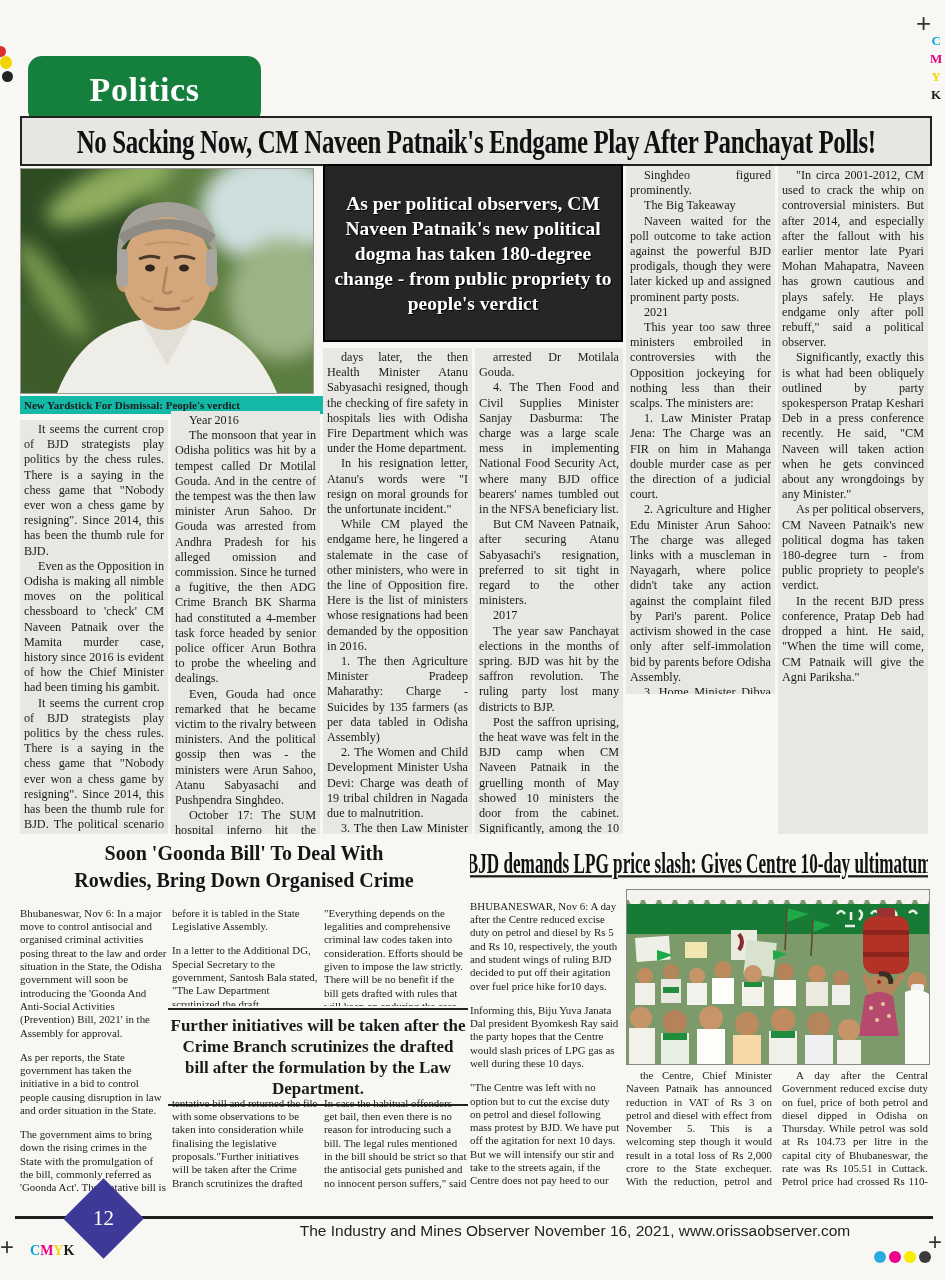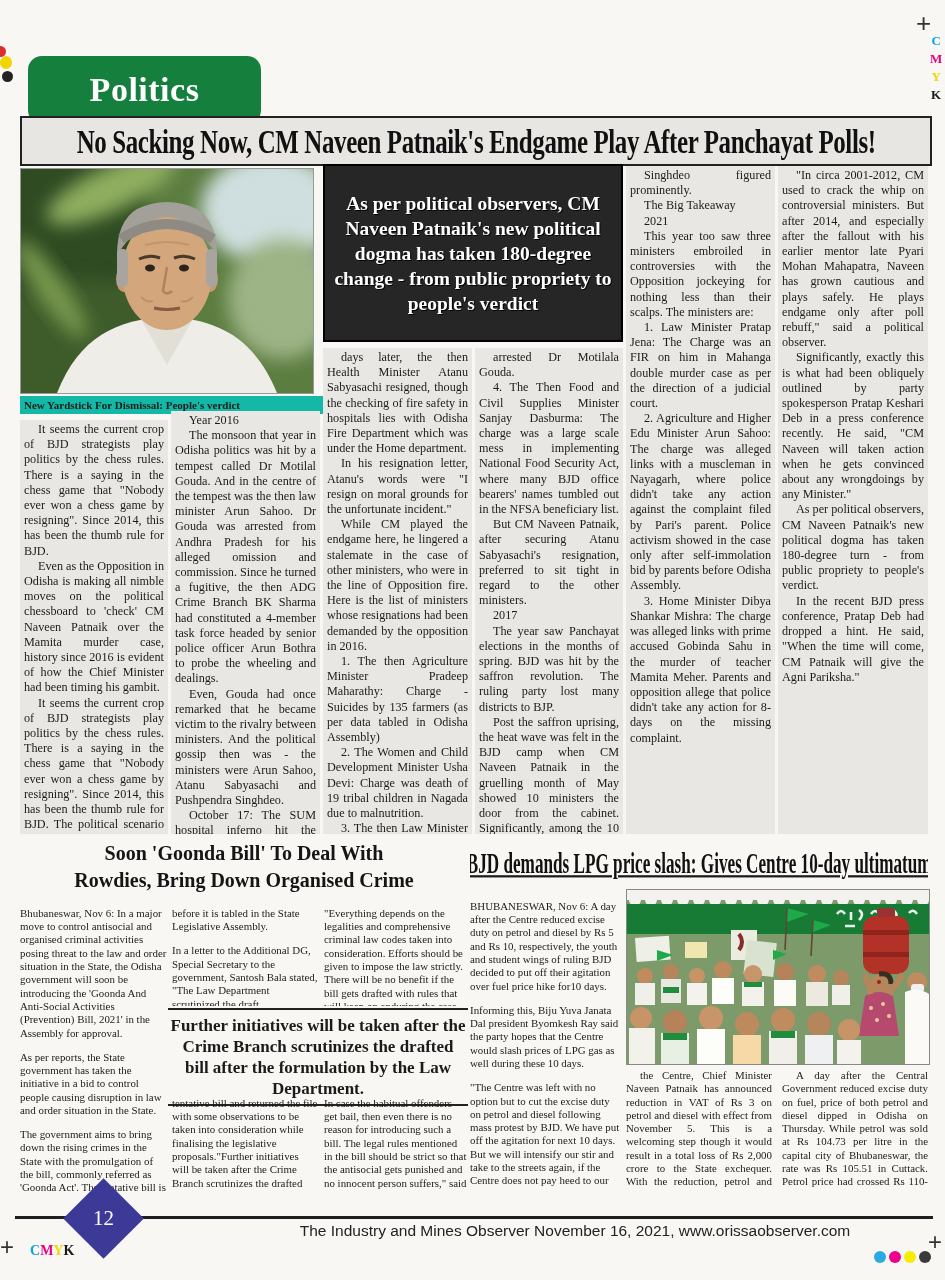--- a/index.html
+++ b/index.html
@@ -131,23 +131,24 @@
       <p>3.  The then Law Minister Arun Sahoo: The Charge was alleged links with</p>
     </div>
   <div class="abs gcol" style="left:455px;top:184px;width:148px;height:486px;">
       <p>arrested Dr Motilala Gouda.</p>
       <p>4.  The Then Food and Civil Supplies Minister Sanjay Dasburma: The charge was a large scale mess in implementing National Food Security Act, where many BJD office bearers' names tumbled out in the NFSA beneficiary list.</p>
       <p>But CM Naveen Patnaik, after securing Atanu Sabyasachi's resignation, preferred to sit tight in regard to the other ministers.</p>
       <p>2017</p>
       <p>The year saw Panchayat elections in the months of spring. BJD was hit by the saffron revolution. The ruling party lost many districts to BJP.</p>
       <p>Post the saffron uprising, the heat wave was felt in the BJD camp when CM Naveen Patnaik in the gruelling month of May showed 10 ministers the door from the cabinet. Significantly, among the 10 dropped names, Arun Sahoo, Sanjay Dasburma, Pranab Prakash Das, Pradeep Panigrahi and Pushpendra</p>
     </div>
-  <div class="abs gcol" style="left:606px;top:2px;width:149px;height:668px;">
+  <div class="abs gcol" style="left:606px;top:2px;width:149px;height:528px;">
       <p>Singhdeo figured prominently.</p>
       <p>The Big Takeaway</p>
+      <p>Naveen waited for the poll outcome to take action against the powerful BJD prodigals, though they were later kicked up and assigned prominent party posts.</p>
       <p>2021</p>
       <p>This year too saw three ministers embroiled in controversies with the Opposition jockeying for nothing less than their scalps. The ministers are:</p>
       <p>1.  Law Minister Pratap Jena: The Charge was an FIR on him in Mahanga double murder case as per the direction of a judicial court.</p>
       <p>2.  Agriculture and Higher Edu Minister Arun Sahoo: The charge was alleged links with a muscleman in Nayagarh, where police didn't take any action against the complaint filed by Pari's parent. Police activism showed in the case only after self-immolation bid by parents before Odisha Assembly.</p>
       <p>3.  Home Minister Dibya Shankar Mishra: The charge was alleged links with prime accused Gobinda Sahu in the murder of teacher Mamita Meher. Parents and opposition allege that police didn't take any action for 8-days on the missing complaint.</p>
     </div>
   <div class="abs gcol" style="left:758px;top:2px;width:150px;height:668px;">
       <p>"In circa 2001-2012, CM used to crack the whip on controversial ministers. But after 2014, and especially after the fallout with his earlier mentor late Pyari Mohan Mahapatra, Naveen has grown cautious and plays safely. He plays endgame only after poll rebuff," said a political observer.</p>
       <p>Significantly, exactly this is what had been obliquely outlined by party spokesperson Pratap Keshari Deb in a press conference recently. He said, "CM Naveen will taken action when he gets convinced about any wrongdoings by any Minister."</p>
       <p>As per political observers, CM Naveen Patnaik's new political dogma has taken 180-degree turn - from public propriety to people's verdict.</p>

